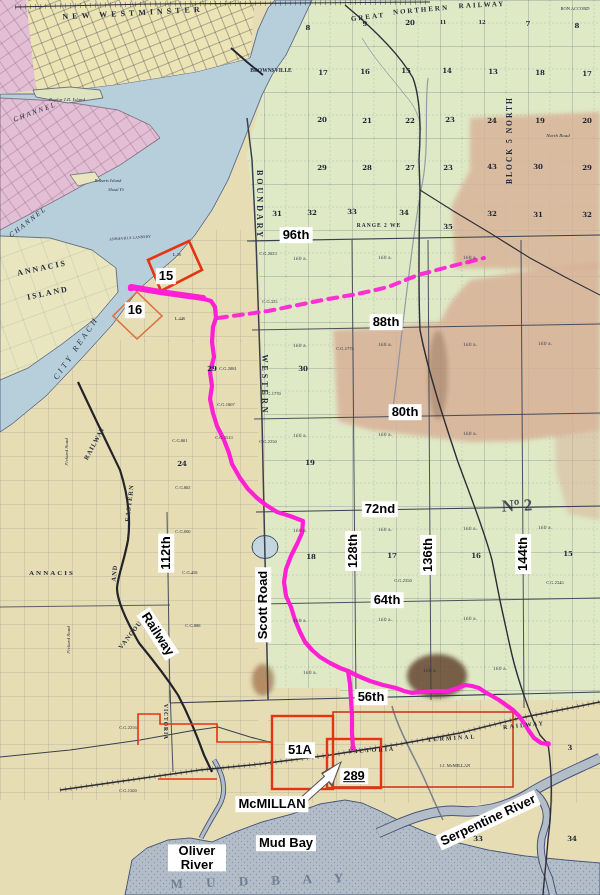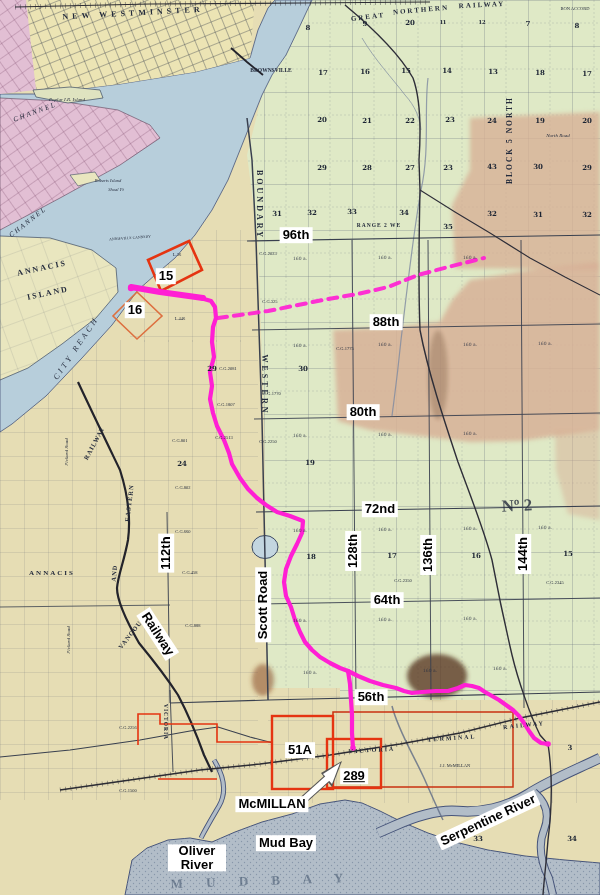--- a/index.html
+++ b/index.html
@@ -279,21 +279,21 @@
       <div class="secnum" style="left: 310px; top: 462px; transform: translate(-50%, -50%) rotate(0deg);">19</div>
       <div class="secnum" style="left: 311px; top: 556px; transform: translate(-50%, -50%) rotate(0deg);">18</div>
       <div class="secnum" style="left: 392px; top: 555px; transform: translate(-50%, -50%) rotate(0deg);">17</div>
       <div class="secnum" style="left: 476px; top: 555px; transform: translate(-50%, -50%) rotate(0deg);">16</div>
       <div class="secnum" style="left: 568px; top: 553px; transform: translate(-50%, -50%) rotate(0deg);">15</div>
       <div class="secnum" style="left: 570px; top: 747px; transform: translate(-50%, -50%) rotate(0deg);">3</div>
       <div class="secnum" style="left: 572px; top: 838px; transform: translate(-50%, -50%) rotate(0deg);">34</div>
       <div class="secnum" style="left: 478px; top: 838px; transform: translate(-50%, -50%) rotate(0deg);">33</div>
       <div class="wlabel" style="left: 296px; top: 235px; transform: translate(-50%, -50%) rotate(0deg);">96th</div>
       <div class="wlabel" style="left: 386px; top: 322px; transform: translate(-50%, -50%) rotate(0deg);">88th</div>
-      <div class="wlabel" style="left: 363px; top: 412px; transform: translate(-50%, -50%) rotate(0deg);">80th</div>
+      <div class="wlabel" style="left: 405px; top: 412px; transform: translate(-50%, -50%) rotate(0deg);">80th</div>
       <div class="wlabel" style="left: 380px; top: 509px; transform: translate(-50%, -50%) rotate(0deg);">72nd</div>
       <div class="wlabel" style="left: 387px; top: 600px; transform: translate(-50%, -50%) rotate(0deg);">64th</div>
       <div class="wlabel" style="left: 371px; top: 697px; transform: translate(-50%, -50%) rotate(0deg);">56th</div>
       <div class="wlabel" style="left: 166px; top: 553px; transform: translate(-50%, -50%) rotate(-90deg);">112th</div>
       <div class="wlabel" style="left: 353px; top: 551px; transform: translate(-50%, -50%) rotate(-90deg);">128th</div>
       <div class="wlabel" style="left: 428px; top: 555px; transform: translate(-50%, -50%) rotate(-90deg);">136th</div>
       <div class="wlabel" style="left: 523px; top: 554px; transform: translate(-50%, -50%) rotate(-90deg);">144th</div>
       <div class="wlabel" style="left: 263px; top: 605px; transform: translate(-50%, -50%) rotate(-90deg);">Scott Road</div>
       <div class="wlabel" style="left: 158px; top: 634px; transform: translate(-50%, -50%) rotate(57deg);">Railway</div>
       <div class="wlabel" style="left: 488px; top: 820px; transform: translate(-50%, -50%) rotate(-25deg);">Serpentine River</div>

